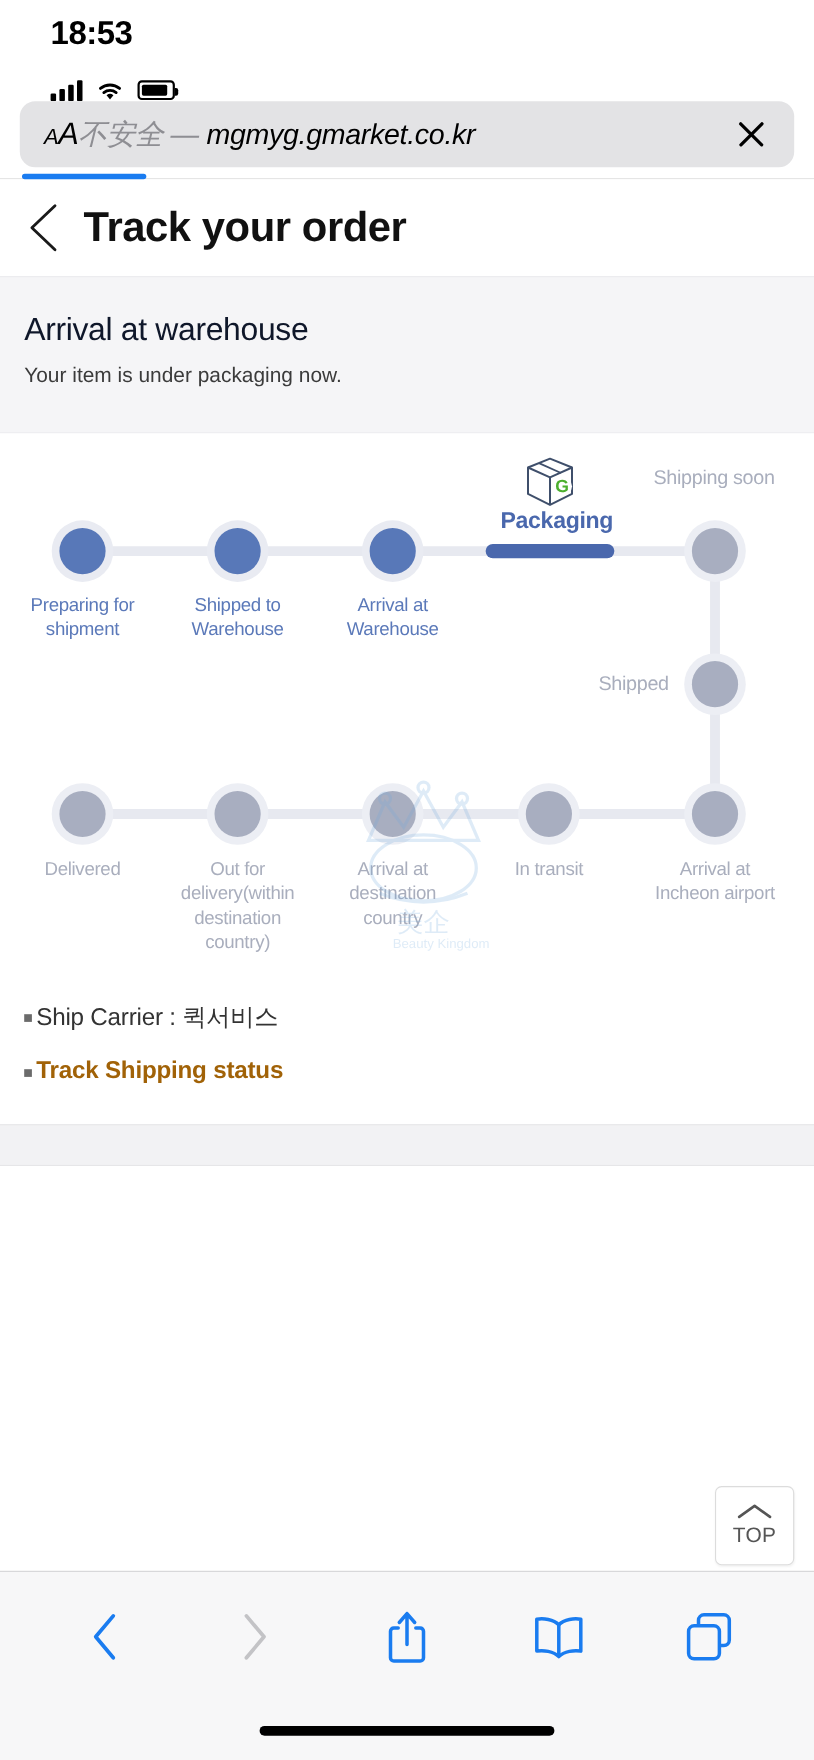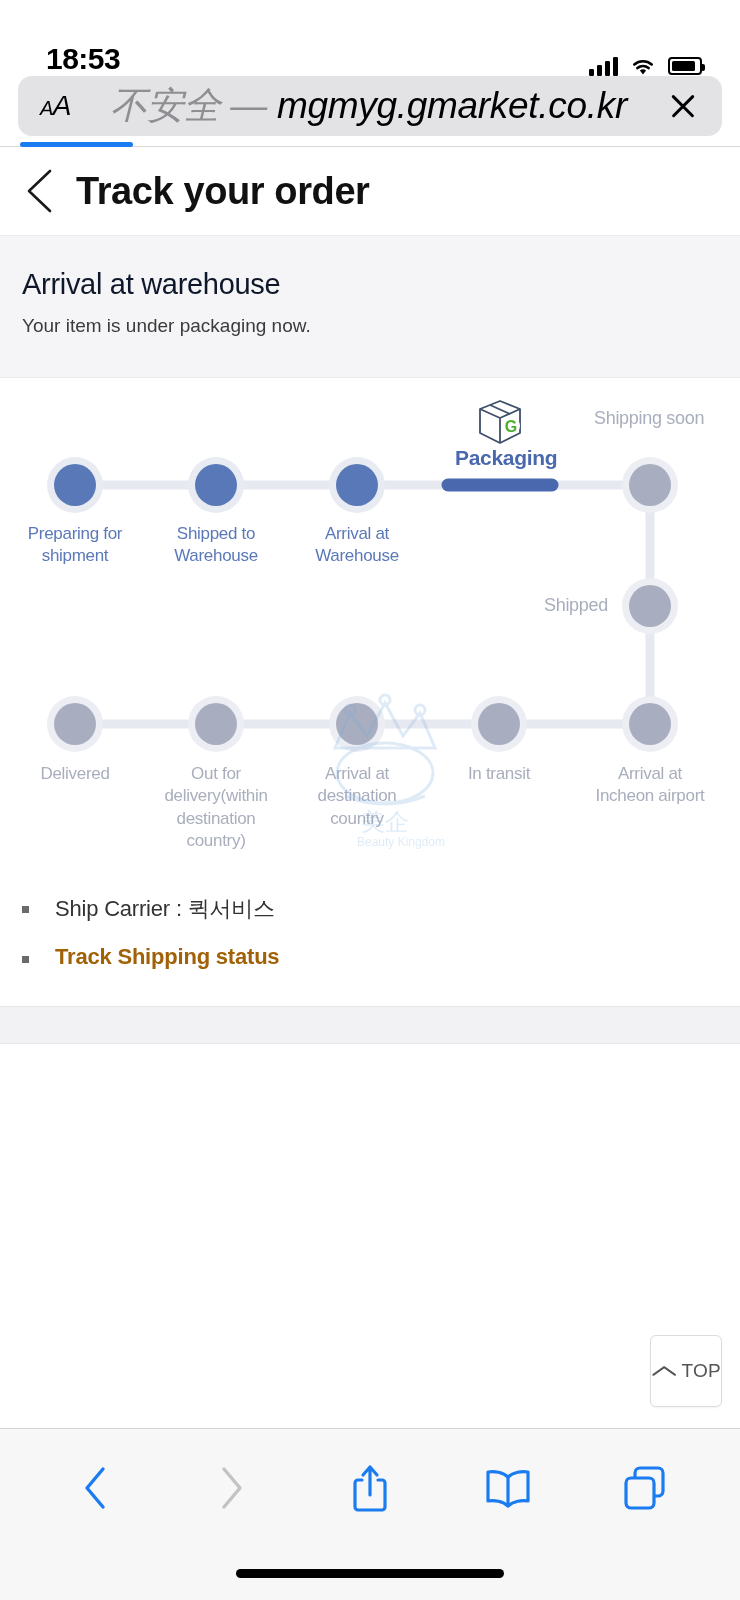--- a/index.html
+++ b/index.html
@@ -6,24 +6,25 @@
   html,body { width:740px; height:1600px; }
   body {
     font-family:"Liberation Sans","DejaVu Sans",sans-serif;
     background:#ffffff;
     overflow:hidden;
     position:relative;
   }
 
   
   .statusbar{
-    height:76px; width:100%;
-    display:flex; align-items:flex-end; justify-content:space-between;
+    height:92px; width:100%;
+    display:flex; align-items:flex-start; justify-content:space-between;
     padding:14px 38px 0 46px;
     background:#ffffff;
+    flex-direction:column;
   }
   .clock{ font-size:30px; font-weight:600; color:#000; letter-spacing:-0.5px; }
   .status-icons{ display:flex; align-items:center; gap:12px; }
   .cell-bars{ display:flex; align-items:flex-end; gap:3px; height:20px; }
   .cell-bars i{ display:block; width:5px; background:#000; border-radius:1.2px; }
   .cell-bars i:nth-child(1){ height:7px; }
   .cell-bars i:nth-child(2){ height:11px; }
   .cell-bars i:nth-child(3){ height:15px; }
   .cell-bars i:nth-child(4){ height:19px; }
   .wifi{ width:26px; height:20px; }
@@ -34,21 +35,21 @@
   
   .browser-top{ background:#fff; padding:0 18px 10px; position:relative; }
   .urlbar{
     height:60px; background:#e3e3e5; border-radius:14px;
     display:flex; align-items:center; padding:0 22px; position:relative;font-style:italic;
   }
   .aa-btn{ font-weight:500; color:#000; letter-spacing:-0.5px; white-space:nowrap; }
   .aa-btn .small{ font-size:20px; }
   .aa-btn .big{ font-size:28px; }
   .url-text{
-    flex:1; text-align:center; font-size:37px; color:#000;
+    flex:1; text-align:left; font-size:26px; color:#000;
     white-space:nowrap; overflow:hidden; letter-spacing:-0.3px;
   }
   .url-text .warn{ color:#8e8e93; }
   .url-close{ width:34px; height:34px; position:relative; flex:0 0 34px; }
   .url-close::before,.url-close::after{
     content:""; position:absolute; left:50%; top:50%; width:30px; height:2.6px;
     background:#000; border-radius:2px; transform-origin:center;
   }
   .url-close::before{ transform:translate(-50%,-50%) rotate(45deg); }
   .url-close::after{ transform:translate(-50%,-50%) rotate(-45deg); }
@@ -80,35 +81,35 @@
   }
   .nodelabel.done{ color:#5b79b9; }
   .nodelabel.todo{ color:#a9aebd; }
   .sidelabel{ position:absolute; font-size:18px; color:#a9aebd; letter-spacing:-0.3px; }
   .pkg-label{
     position:absolute; font-size:21px; font-weight:bold; color:#4a68ad; letter-spacing:-0.3px;
   }
 
   
   .bullets{ background:#fff; padding:16px 22px 26px 22px; }
-  .bullets li{ list-style:none; display:flex; align-items:flex-start; gap:26px; padding:10px 0; }
+  .bullets li{ list-style:none; display:flex; align-items:flex-start; gap:4px; padding:10px 0; }
   .bullets li .bdot{ width:7px; height:7px; background:#6b6b6b; margin-top:12px; flex:0 0 7px; }
   .bullets li span.txt{ font-size:22px; color:#333; letter-spacing:-0.2px; }
   .bullets li.muted span.txt{ color:#8a8a8a; }
   .bullets li.strong span.txt{ color:#a16207; font-weight:700; }
 
   
   .gray-band{ height:38px; background:#f2f2f4; border-top:1px solid #e6e6e8; border-bottom:1px solid #e6e6e8; }
   .blank-area{ background:#fff; height:345px; position:relative; }
 
   
   .top-btn{
     position:absolute; right:18px; bottom:-18px; width:72px; height:72px;
     background:#fff; border:1px solid #dcdcdc; border-radius:6px;
-    display:flex; flex-direction:row; align-items:center; justify-content:center; gap:4px;
+    display:flex; flex-direction:column; align-items:center; justify-content:center; gap:4px;
     box-shadow:0 1px 2px rgba(0,0,0,.05);
   }
   .top-btn .chev{ width:34px; height:16px; }
   .top-btn .lbl{ font-size:19px; color:#555; font-weight:500; letter-spacing:0.3px; }
 
   
   .toolbar{
     position:absolute; left:0; bottom:0; width:740px; height:172px;
     background:#f7f7f8; border-top:1px solid #d4d4d6;
   }

